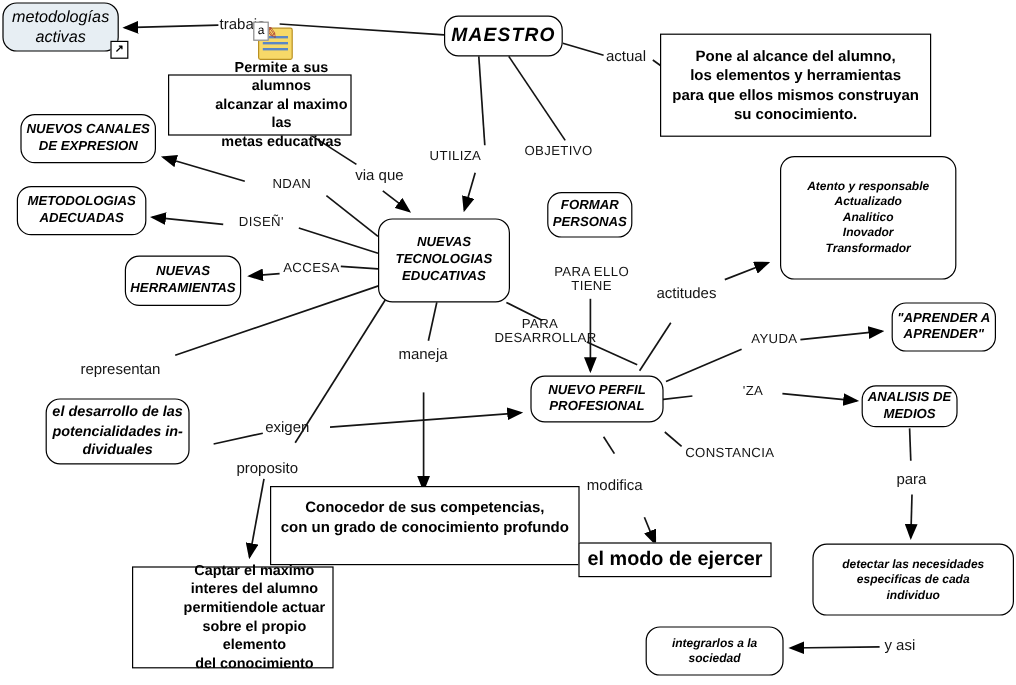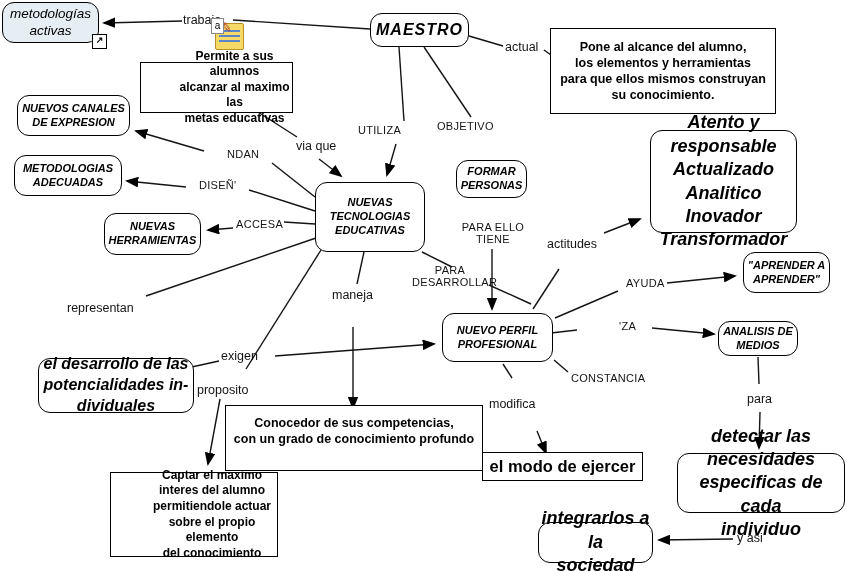--- a/index.html
+++ b/index.html
@@ -7,21 +7,21 @@
           font-family:"Liberation Sans",sans-serif;color:#000;}
   svg.wires{position:absolute;left:0;top:0;width:847px;height:571px;}
   .node{position:absolute;display:flex;align-items:center;justify-content:center;
         text-align:center;background:#fff;border:1.6px solid #000;box-sizing:border-box;
         white-space:pre-line;line-height:1.25;}
   .rounded{border-radius:12px;font-style:italic;}
   .rect{border-radius:0;}
   .caps{font-weight:bold;font-size:11px;}
   .stmt{font-weight:bold;font-size:12.5px;line-height:1.3;}
   .stmt-sm{font-weight:bold;font-size:12px;line-height:1.3;padding-left:36px;}
-  .ital{font-weight:bold;font-style:italic;font-size:18px;line-height:1.3;}
+  .ital{font-weight:bold;font-style:italic;font-size:10px;line-height:1.3;}
   .maestro{font-weight:bold;font-size:16px;letter-spacing:1px;}
   .big{font-weight:bold;font-size:16.5px;}
   .hl{background:#e7eef3;font-weight:normal;font-size:13.5px;}
   .lbl{position:absolute;white-space:pre-line;color:#141414;}
   .lbl-lc{font-size:12.5px;}
   .lbl-uc{font-size:11px;letter-spacing:0.3px;}
   .ctr{text-align:center;}
   
   .anno{position:absolute;left:211px;top:18px;width:34px;height:32px;}
   .anno .note{position:absolute;left:4px;top:5px;width:27px;height:25px;background:#f7d968;
@@ -145,25 +145,25 @@
 Analitico
 Inovador
 Transformador</div>
 
   <div class="node rounded caps" style="left:743px;top:252px;width:87px;height:41px;">"APRENDER A
 APRENDER"</div>
 
   <div class="node rounded caps" style="left:718px;top:321px;width:80px;height:35px;">ANALISIS DE
 MEDIOS</div>
 
-  <div class="node rounded caps" style="left:442px;top:313px;width:111px;height:49px;">NUEVO PERFIL
+  <div class="node rounded caps" style="left:442px;top:313px;width:111px;height:39px;">NUEVO PERFIL
 PROFESIONAL</div>
 
 
-  <div class="node rounded ital" style="left:38px;top:358px;width:156px;height:55px;font-size:16px;">el desarrollo de las
+  <div class="node rounded ital" style="left:38px;top:332px;width:120px;height:55px;font-size:12px;">el desarrollo de las
 potencialidades in-
 dividuales</div>
 
   <div class="node rect stmt" style="left:225px;top:405px;width:258px;height:66px;align-items:flex-start;padding-top:9px;">Conocedor de sus competencias,
 con un grado de conocimiento profundo</div>
 
   <div class="node rect big" style="left:482px;top:452px;width:161px;height:29px;">el modo de ejercer</div>
 
   <div class="node rect stmt-sm" style="left:110px;top:472px;width:168px;height:85px;">Captar el maximo
 interes del alumno

